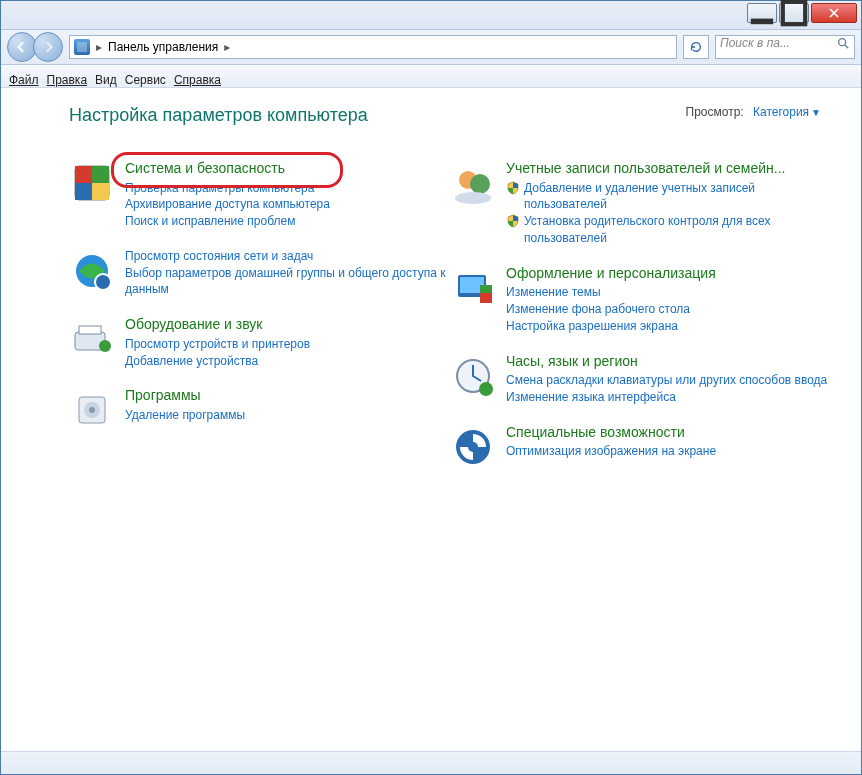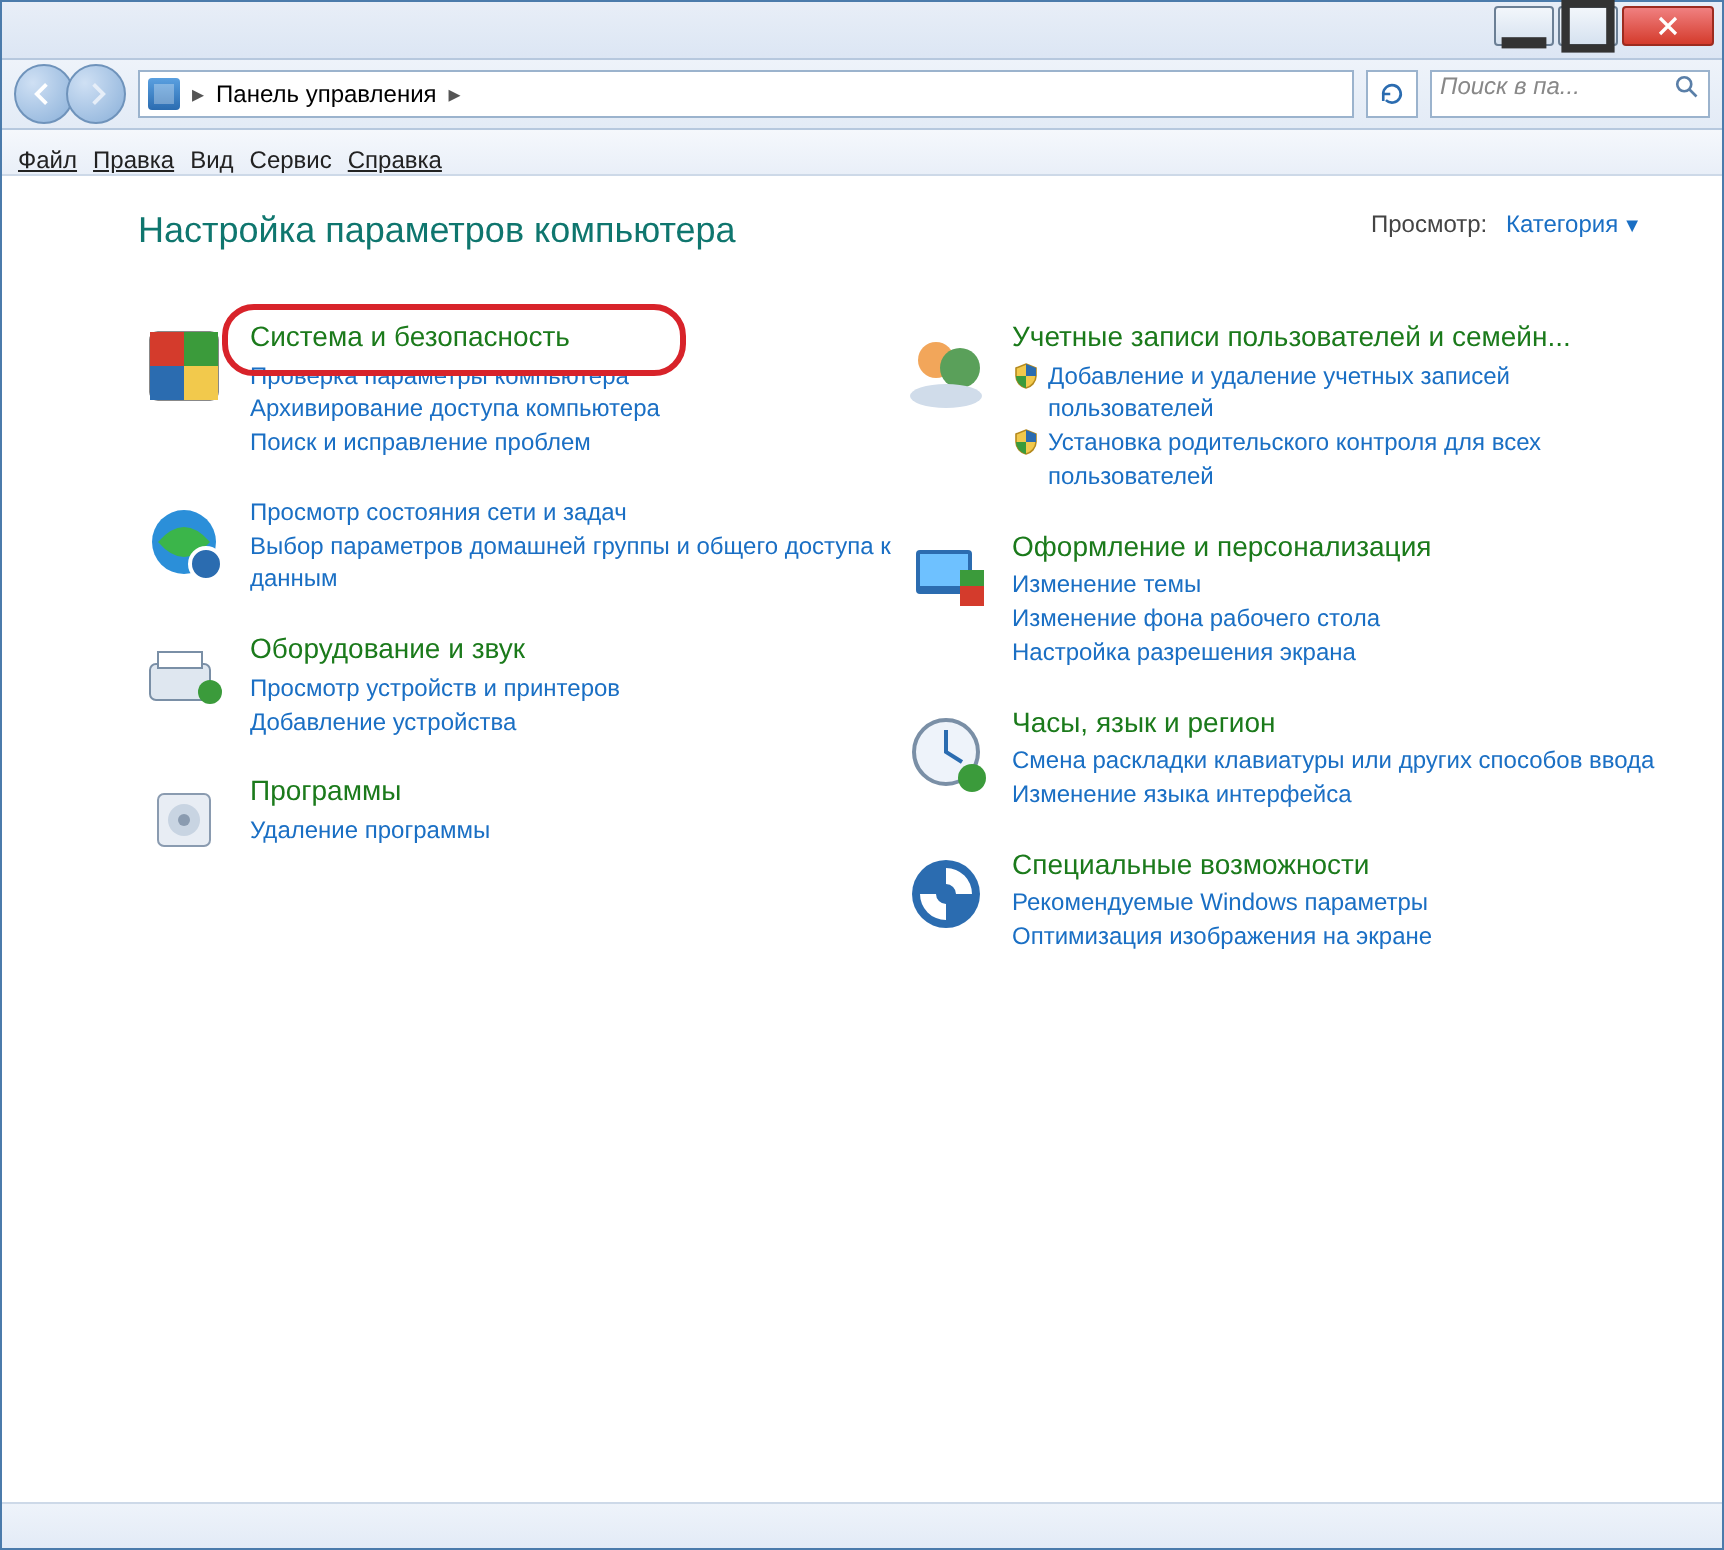--- a/index.html
+++ b/index.html
@@ -235,21 +235,20 @@
           <div class="cat">
             <div class="caticon">
               <svg width="46" height="46">
                 <circle cx="23" cy="23" r="17" fill="#2b6cb0"></circle>
                 <path d="M23 10 A13 13 0 0 1 36 23 L28 23 A5 5 0 0 0 23 18 Z" fill="#fff"></path>
                 <path d="M23 36 A13 13 0 0 1 10 23 L18 23 A5 5 0 0 0 23 28 Z" fill="#fff"></path>
               </svg>
             </div>
             <div class="catbody">
               <div class="cattitle">Специальные возможности</div>
-              <a class="catlink">Рекомендуемые Windows параметры</a>
               <a class="catlink">Оптимизация изображения на экране</a>
             </div>
           </div>
         </div>
     </div>
   </div>
 
   <div class="statusbar"></div>
 </div>
 

